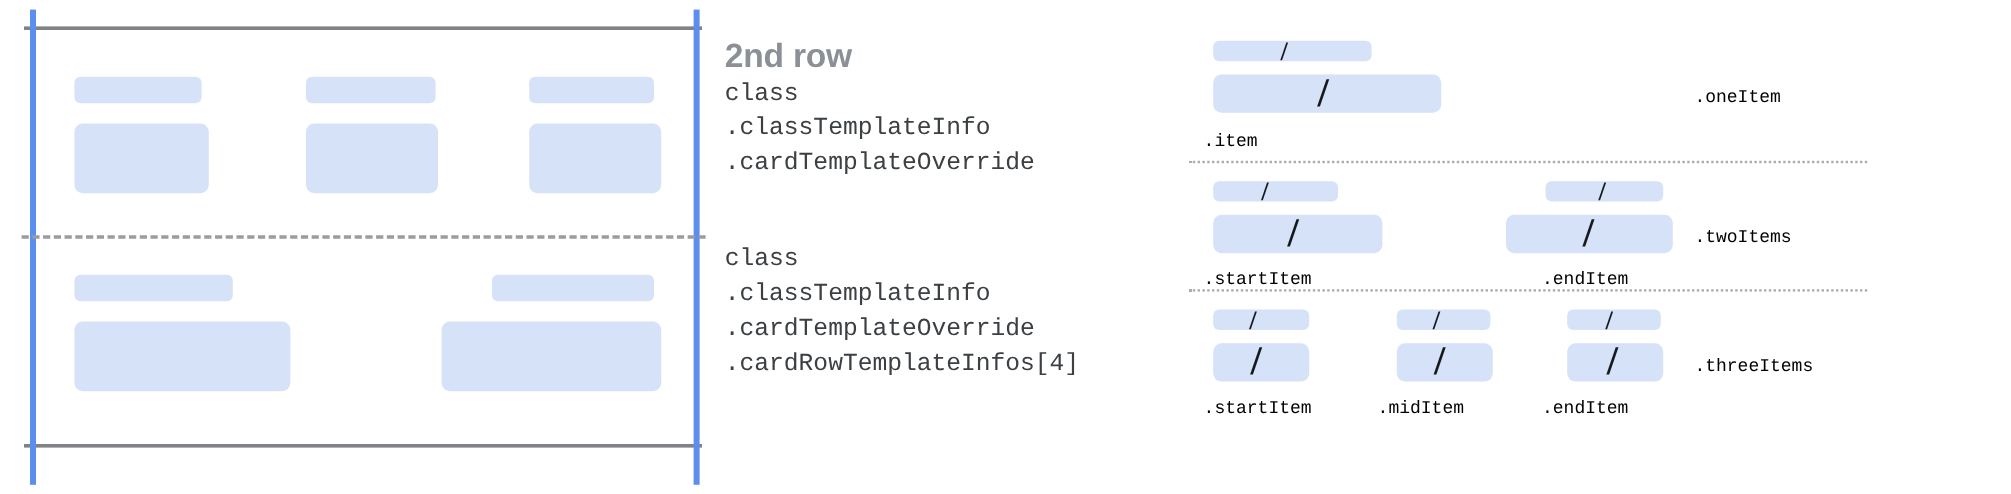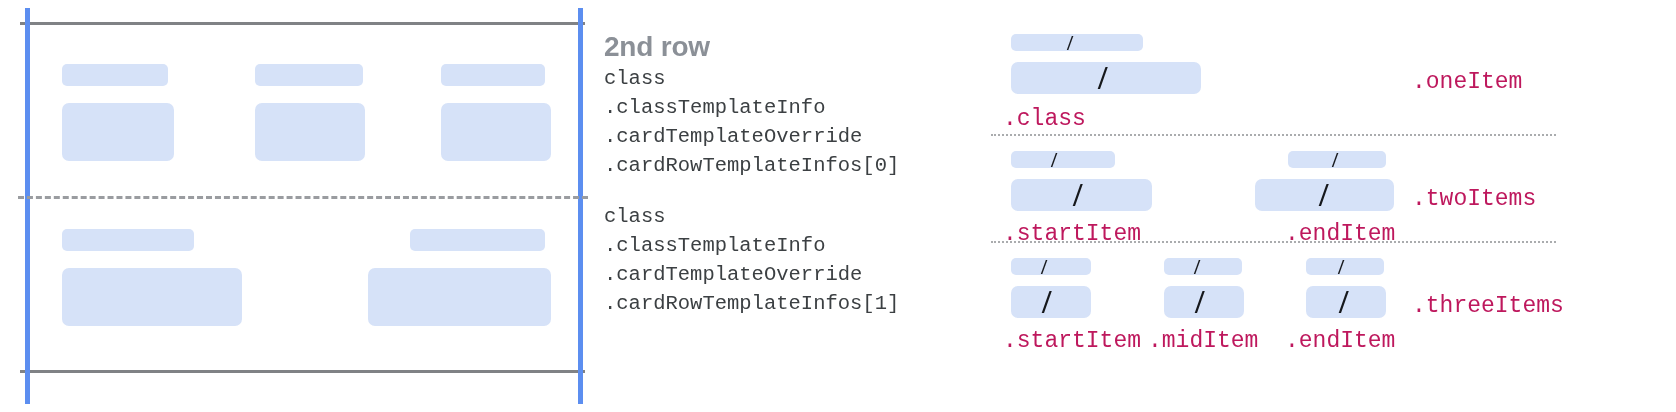--- a/index.html
+++ b/index.html
@@ -69,22 +69,22 @@
 
   
   .dotted-sep {
     position: absolute;
     height: 0;
     border-top: 2px dotted #aaacae;
   }
   .label-mono {
     position: absolute;
     font-family: "Liberation Mono", "DejaVu Sans Mono", monospace;
-    font-size: 23px;
-    color: #be185d;
+    font-size: 15px;
+    color: #000000;
     line-height: 24px;
     white-space: nowrap;
   }
   
   .slash {
     position: absolute;
     font-family: "Liberation Serif", serif;
     font-weight: bold;
     color: #16181c;
     line-height: 1;
@@ -122,40 +122,39 @@
 
     <div class="ph small" style="left:410px;top:229px;width:135px;height:22px;"></div>
     <div class="ph" style="left:368px;top:268px;width:183px;height:58px;"></div>
   </div>
 
   <div class="row-group" style="left:604px;top:30px;">
     <div class="row-title">2nd row</div>
     <div class="code-line">class</div>
     <div class="code-line">.classTemplateInfo</div>
     <div class="code-line">.cardTemplateOverride</div>
-    <div class="code-line">.cardRowTemplateInfos[0]</div>
   </div>
 
   <div class="row-group" style="left:604px;top:202px;">
     <div class="code-line">class</div>
     <div class="code-line">.classTemplateInfo</div>
     <div class="code-line">.cardTemplateOverride</div>
-    <div class="code-line">.cardRowTemplateInfos[1]</div>
+    <div class="code-line">.cardRowTemplateInfos[4]</div>
   </div>
 
   <div class="abs" style="left:0;top:0;width:1676px;height:412px;">
 
     <div class="abs" style="left:0;top:0;width:1676px;height:132px;">
       <div class="ph small" style="left:1011px;top:34px;width:132px;height:17px;">
         <span class="slash sm" style="left:56px;top:-2px;">/</span>
       </div>
       <div class="ph" style="left:1011px;top:62px;width:190px;height:32px;">
         <span class="slash big" style="left:87px;top:-1px;">/</span>
       </div>
-      <div class="label-mono" style="left:1003px;top:107px;">.class</div>
+      <div class="label-mono" style="left:1003px;top:107px;">.item</div>
       <div class="label-mono" style="left:1412px;top:70px;">.oneItem</div>
     </div>
 
     <div class="dotted-sep" style="left:991px;top:134px;width:565px;"></div>
 
     <div class="abs" style="left:0;top:134px;width:1676px;height:106px;">
 
       <div class="ph small" style="left:1011px;top:17px;width:104px;height:17px;">
         <span class="slash sm" style="left:40px;top:-2px;">/</span>
       </div>

